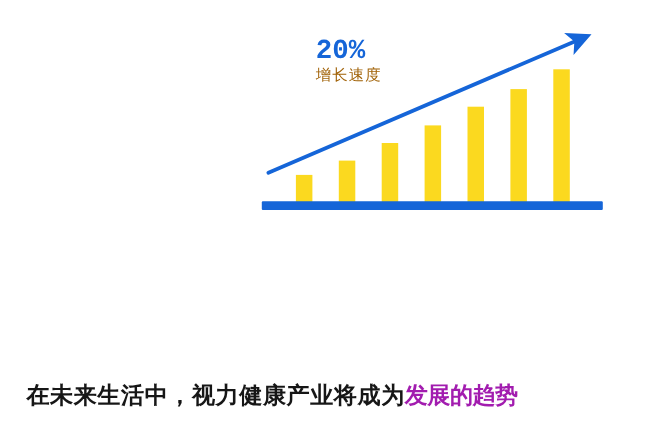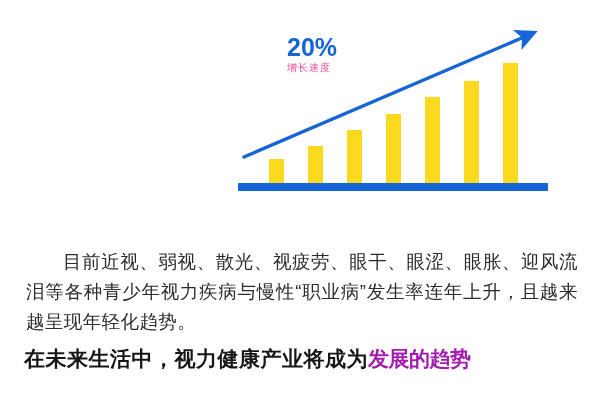--- a/index.html
+++ b/index.html
@@ -58,20 +58,21 @@
     white-space: nowrap;
   }
 
   
   .barchart {
     position: absolute;
     left: 236px;
     top: 20px;
     width: 320px;
     height: 195px;
+    font-family: Liberation Mono, monospace;
   }
   .bars {
     position: absolute;
     left: 0;
     top: 0;
     width: 320px;
     height: 195px;
   }
   .bar {
     position: absolute;
@@ -105,22 +106,22 @@
     line-height: 1.05;
   }
   .growth-pct {
     font-size: 25px;
     font-weight: bold;
     color: #1565d8;
     letter-spacing: 0px;
     white-space: nowrap;
   }
   .growth-sub {
-    font-size: 10px;
-    color: #ec4899;
+    font-size: 14px;
+    color: #a16207;
     letter-spacing: 1px;
     margin-top: 3px;
     white-space: nowrap;
   }
 
   
   .paragraph {
     position: absolute;
     left: 26px;
     top: 228px;
@@ -184,19 +185,18 @@
 
       <div class="baseline"></div>
 
       <div class="growth-block">
         <div class="growth-pct">20%</div>
         <div class="growth-sub">增长速度</div>
       </div>
     </div>
   </div>
 
-  <p class="paragraph">目前近视、弱视、散光、视疲劳、眼干、眼涩、眼胀、迎风流泪等各种青少年视力疾病与慢性“职业病”发生率连年上升，且越来越呈现年轻化趋势。</p>
 
   <div class="headline">
     <span class="hl-plain">在未来生活中，视力健康产业将成为</span><span class="hl-accent">发展的趋势</span>
   </div>
 
 </div>
 
 </body></html>

